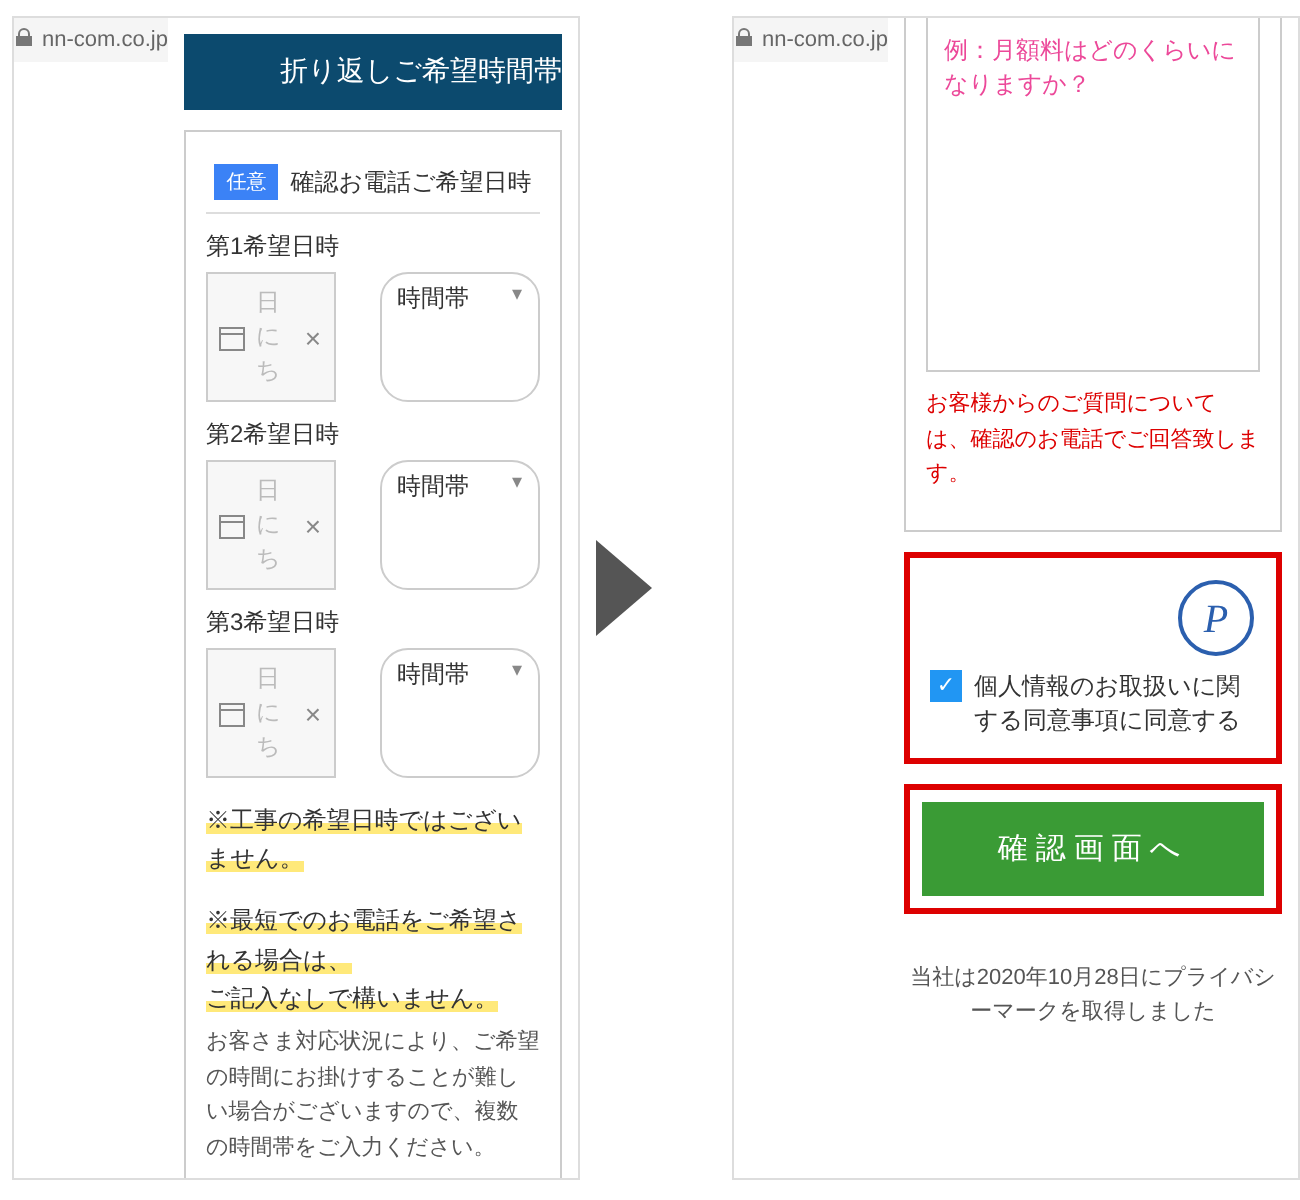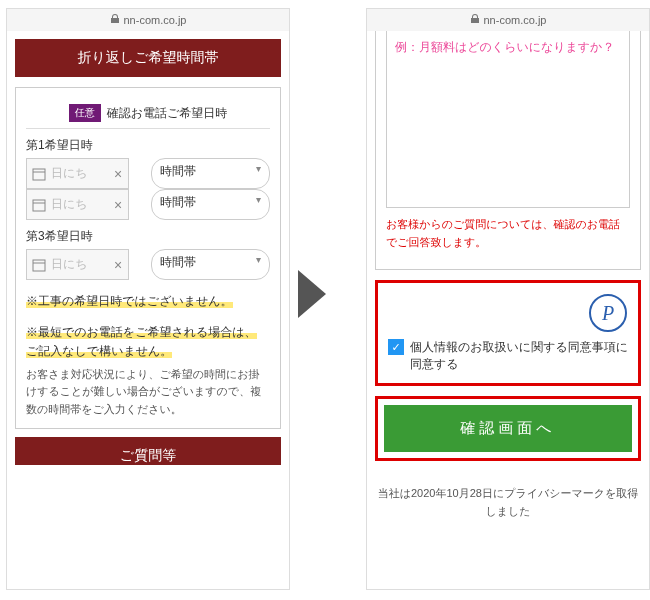--- a/index.html
+++ b/index.html
@@ -1,26 +1,26 @@
 <!DOCTYPE html>
 <html><head>
 <meta charset="utf-8">
 <style>
   body{margin:0;background:#fff;font-family:sans-serif;font-size:12px;color:#333;display:flex;align-items:flex-start}
-  .phone{width:296px;height:580px;border:1px solid #ddd;overflow:hidden;display:flex;flex-direction:column;background:#fff}
+  .phone{width:296px;height:580px;border:1px solid #ddd;overflow:hidden;display:flex;flex-direction:row;background:#fff}
   .phone.left{margin:8px 0 0 6px}
   .phone.right{margin:8px 0 0 40px}
   .addr{height:22px;background:#f5f5f5;display:flex;align-items:center;justify-content:center;gap:4px;color:#666;font-size:11px}
   .addr svg{width:10px;height:10px}
   .scroll{flex:1;overflow:hidden;padding:8px}
-  .hdr{background:#7f1d1d;color:#fff;text-align:center;padding:10px 0;font-size:14px}
+  .hdr{background:#0c4a6e;color:#fff;text-align:right;padding:10px 0;font-size:14px}
   .hdr.cut{margin-top:8px;padding-bottom:0}
   .box{border:1px solid #ccc;margin-top:10px;padding:10px}
   .badge-row{display:flex;align-items:center;justify-content:center;gap:6px;padding:6px 0;border-bottom:1px solid #ddd;margin-bottom:8px}
-  .badge{background:#701a75;color:#fff;font-size:10px;padding:2px 6px}
+  .badge{background:#3b82f6;color:#fff;font-size:10px;padding:2px 6px}
   .lbl{font-size:12px;margin:8px 0 4px}
   .row{display:flex;gap:22px;align-items:stretch}
   .date{flex:1;display:flex;align-items:center;background:#f7f7f7;border:1px solid #ccc}
   .cal{width:24px;display:flex;align-items:center;justify-content:center;color:#888}
   .ph{flex:1;color:#bbb;padding:6px 0}
   .x{width:20px;display:flex;align-items:center;justify-content:center;color:#888;font-size:14px}
   .sel{flex:1;display:flex;align-items:flex-start;justify-content:space-between;border:1px solid #ccc;border-radius:14px;padding:4px 8px;background:#fff}
   .chev{color:#888;font-size:10px}
   .note{margin-top:12px;line-height:1.6}
   .hl{background:linear-gradient(transparent 60%,#ffe97a 60%)}
@@ -67,20 +67,21 @@
             </span>
           <span class="ph">日にち</span>
           <span class="x">×</span>
         </div>
         <div class="sel">
           <span>時間帯</span>
           <span class="chev">▾</span>
         </div>
       </div>
 
+      <div class="lbl">第2希望日時</div>
       <div class="row">
         <div class="date">
           <span class="cal">
               <svg width="14" height="14" viewBox="0 0 14 14">
                 <rect x="1" y="2" width="12" height="11" fill="none" stroke="#888"></rect>
                 <line x1="1" y1="5" x2="13" y2="5" stroke="#888"></line>
               </svg>
             </span>
           <span class="ph">日にち</span>
           <span class="x">×</span>

